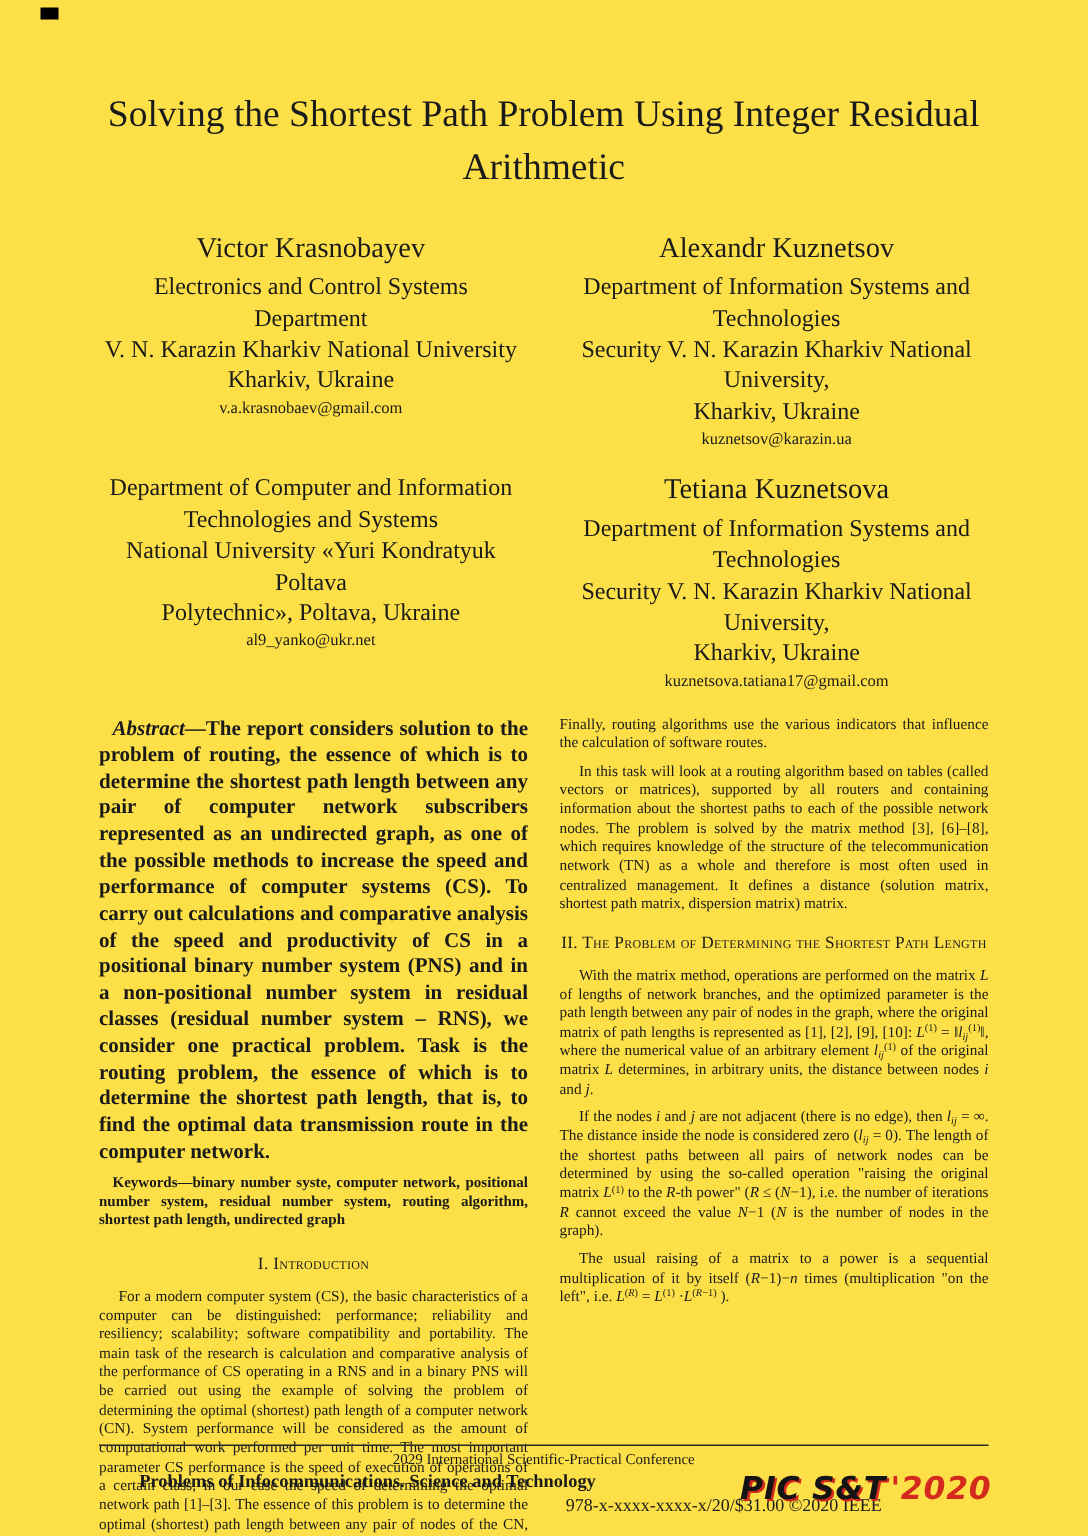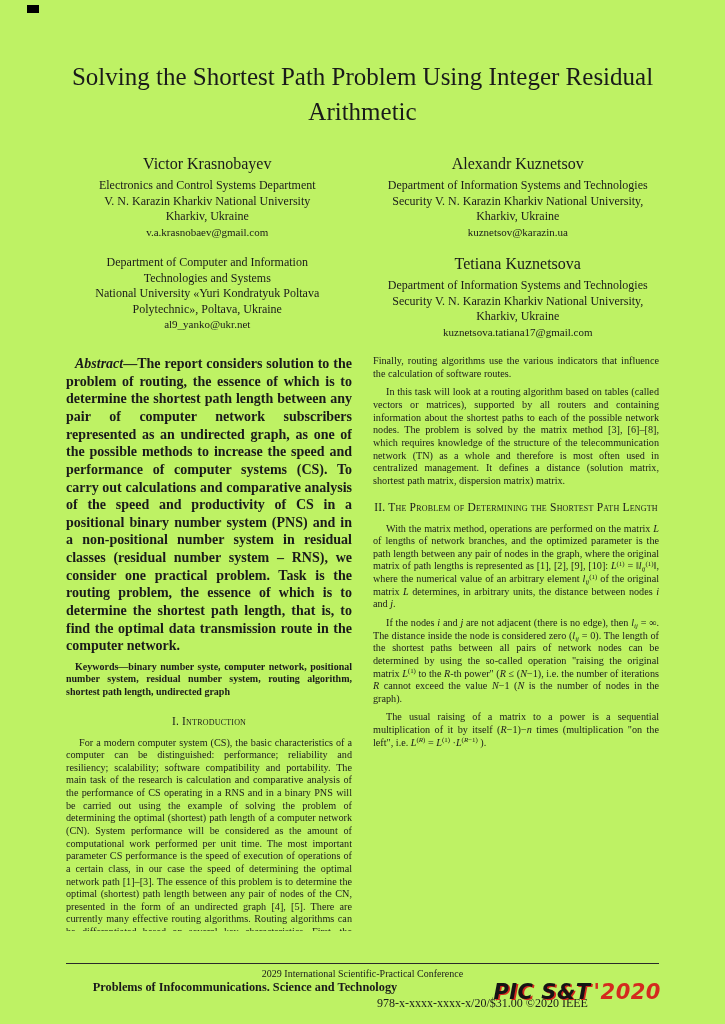--- a/index.html
+++ b/index.html
@@ -1,29 +1,29 @@
 <!DOCTYPE html>
 <html><head>
 <meta charset="utf-8">
 <style>
   html, body { margin:0; padding:0; background:#ffffff; }
   .page {
-    position:relative; width:725px; height:1024px; background:#bef264;
+    position:relative; width:725px; height:1024px; background:#fde047;
     box-sizing:border-box; padding:58px 66px 0;
     font-family:"Liberation Serif","DejaVu Serif",serif; color:#1a1a1a;
     overflow:hidden;
   }
   .corner-mark { position:absolute; left:27px; top:5px; width:12px; height:8px; background:#000; }
 
   .title { font-size:25px; font-weight:400; text-align:center; line-height:1.38; margin:2px auto 26px; max-width:620px; }
 
   .authors { display:grid; grid-template-columns:1fr 1fr; column-gap:28px; row-gap:16px; margin-bottom:16px; }
   .author { text-align:center; }
-  .author-name { font-size:16px; margin-bottom:5px; }
-  .author-affil { font-size:12px; line-height:1.3; white-space:pre-line; }
+  .author-name { font-size:19px; margin-bottom:5px; }
+  .author-affil { font-size:16px; line-height:1.3; white-space:pre-line; }
   .author-email { font-size:11px; line-height:1.3; }
 
   .columns { display:flex; gap:21px; height:576px; }
   .col { width:286px; display:flex; flex-direction:column; overflow:hidden; }
 
   p { margin:0 0 6px; }
   .abstract { font-weight:bold; font-size:14px; line-height:1.26; text-align:justify; text-indent:9px; }
   .abstract i { font-style:italic; }
   .keywords { font-weight:bold; font-size:10px; line-height:1.26; text-align:justify; text-indent:9px; margin-bottom:9px; }
   .sec { font-size:11.5px; font-weight:400; font-variant:small-caps; text-align:center; margin:6px 0 8px; line-height:1.3; letter-spacing:0.2px; }

